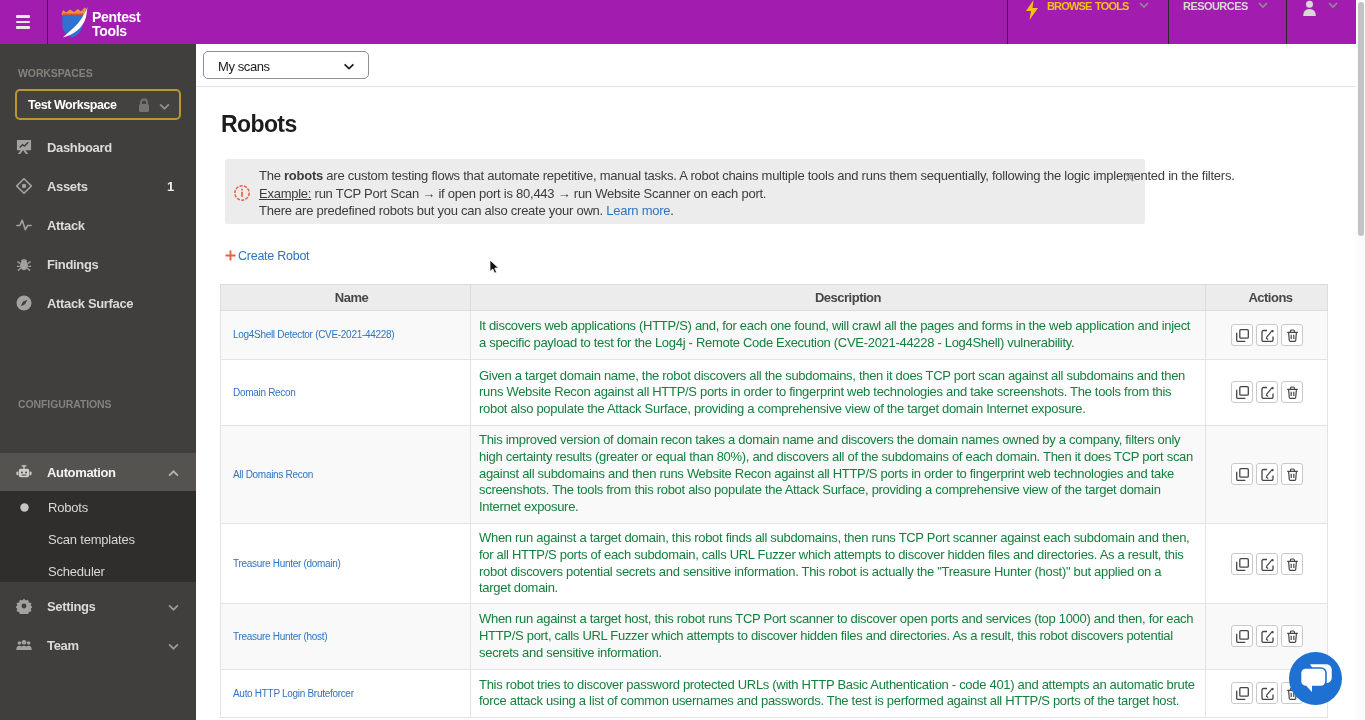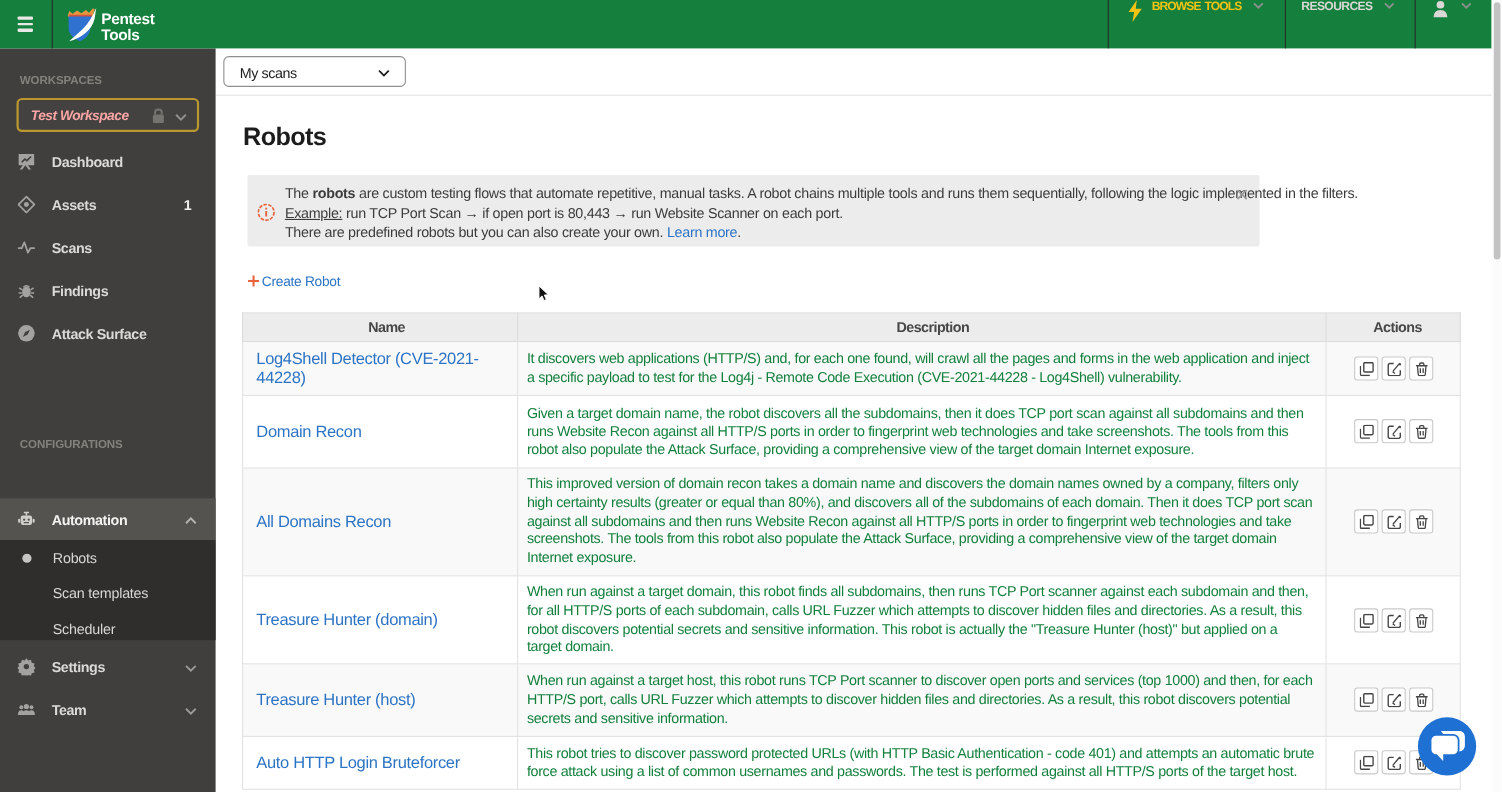--- a/index.html
+++ b/index.html
@@ -1,27 +1,27 @@
 <!DOCTYPE html>
 <html><head>
 <meta charset="utf-8">
 <style>
 * { margin:0; padding:0; box-sizing:border-box; }
 html,body { width:1365px; height:720px; overflow:hidden; font-family:"Liberation Sans", sans-serif; background:#fff; }
-#header { position:absolute; left:0; top:0; width:1356px; height:44px; background:#15803d; z-index:20; }
+#header { position:absolute; left:0; top:0; width:1356px; height:44px; background:#a21caf; z-index:20; }
 #burger { position:absolute; left:16px; top:15px; width:14px; height:14px; }
 #burger div { height:2.5px; background:#e9e8e6; margin-bottom:3px; border-radius:1px; }
 .hsep { position:absolute; top:0; width:1px; height:44px; background:#292927; }
 #logo { position:absolute; left:58px; top:4px; }
 .hdr-item { position:absolute; top:0; height:44px; display:flex; align-items:flex-start; }
 .hdr-txt { font-weight:bold; font-size:11px; letter-spacing:-0.85px; word-spacing:1.5px; }
 #sidebar { position:absolute; left:0; top:44px; width:196px; height:676px; background:#403f3d; z-index:10; }
 .sb-label { position:absolute; left:18px; color:#83827d; font-size:10.5px; font-weight:bold; letter-spacing:-0.1px; }
 #wsbox { position:absolute; left:15px; top:45px; width:166px; height:31px; border:2px solid #bb982f; border-radius:5px; background:#434240; }
-#wsbox span { position:absolute; left:11px; top:7px; color:#fca5a5; font-weight:bold; font-size:12.5px; letter-spacing:-0.45px;font-style:italic; }
+#wsbox span { position:absolute; left:11px; top:7px; color:#ffffff; font-weight:bold; font-size:12.5px; letter-spacing:-0.45px; }
 .nav { position:absolute; left:0; width:196px; height:39px; }
 .nav .ic { position:absolute; left:16px; top:11px; width:16px; height:16px; }
 .nav .tx { position:absolute; left:47px; top:12px; color:#dbdad8; font-weight:bold; font-size:13px; letter-spacing:-0.35px; }
 .nav .chv { position:absolute; right:17px; top:15px; }
 .sub .tx { position:absolute; left:48px; color:#d8d7d5; font-size:13px; font-weight:normal; letter-spacing:-0.2px; }
 #main { position:absolute; left:196px; top:44px; width:1160px; height:676px; background:#fff; }
 #topstrip { position:absolute; left:0; top:0; width:1160px; height:43px; border-bottom:1px solid #e2e2e2; background:#fff; }
 #myscans { position:absolute; left:7px; top:7px; width:166px; height:28px; border:1px solid #8f8f8f; border-radius:5px; background:#fff; }
 #myscans span { position:absolute; left:14px; top:7px; font-size:13px; letter-spacing:-0.4px; color:#1b1b1b; }
 h1 { position:absolute; left:25px; top:66.5px; font-size:23px; color:#1c1c1c; letter-spacing:-0.6px; }
@@ -31,21 +31,21 @@
 #closex { position:absolute; right:9px; top:9px; color:#9a9a9a; font-size:16px; font-weight:normal; }
 #createrobot { position:absolute; left:29px; top:204.5px; font-size:12.5px; letter-spacing:-0.25px; }
 #createrobot a { color:#2d74c4; text-decoration:none; }
 #tbl { position:absolute; left:24px; top:240px; width:1107px; border-collapse:collapse; table-layout:fixed; }
 #tbl th { background:#ececec; border:1px solid #dcdcdc; font-size:13px; letter-spacing:-0.5px; color:#474747; text-align:center; height:26px; padding:0 0 0 12px; }
 #tbl td { border:1px solid #e3e3e3; vertical-align:middle; background:#fff; }
 #tbl tr.odd td { background:#f9f9f9; }
 #tbl tr.p8 td.ds { padding-top:8px; padding-bottom:7px; }
 #tbl tr.p6 td.ds { padding-top:6px; padding-bottom:6px; }
 #tbl tr.p67 td.ds { padding-top:6px; padding-bottom:7px; }
-#tbl td.nm { padding-left:12px; font-size:15px; letter-spacing:-0.3px; }
+#tbl td.nm { padding-left:12px; font-size:10px; letter-spacing:-0.3px; }
 #tbl td.nm a { color:#2d74c4; text-decoration:none; }
 #tbl td.ds { padding:7px 8px 7px 8px; font-size:13px; letter-spacing:-0.3px; color:#15803d; line-height:16.8px; }
 #tbl td.ac { text-align:center; }
 .abtn { display:inline-block; width:22px; height:22px; border:1px solid #c9c9c9; border-radius:3px; background:#fff; margin:0 1.5px; vertical-align:middle; position:relative; }
 .abtn svg { position:absolute; left:4px; top:4px; }
 #scrollbar { position:absolute; left:1356px; top:0; width:9px; height:720px; background:#fbfbfb; z-index:30; }
 #thumb { position:absolute; left:1.5px; top:2px; width:6px; height:234px; background:#c3c3c3; border-radius:3px; }
 #chat { position:absolute; left:1289px; top:652px; width:53px; height:53px; border-radius:50%; background:#1e70d2; z-index:40; }
 #cursor { position:absolute; left:488px; top:259px; z-index:50; }
 </style>
@@ -121,21 +121,21 @@
         <path d="M8.5,0.8 L16.2,8.5 L8.5,16.2 L0.8,8.5 Z" stroke="#a3a2a0" stroke-width="1.7" fill="none"></path>
         <circle cx="8.5" cy="8.5" r="2.4" fill="#a3a2a0"></circle>
       </svg>
     <span class="tx">Assets</span>
     <span class="tx" style="left:auto; right:22px; color:#f0efec;">1</span>
   </div>
   <div class="nav" style="top:162px">
     <svg class="ic" viewBox="0 0 17 17">
         <path d="M1,9 H4 L6.5,3.5 L10,13.5 L12.5,9 H16" stroke="#a3a2a0" stroke-width="1.7" fill="none" stroke-linejoin="round" stroke-linecap="round"></path>
       </svg>
-    <span class="tx">Scans</span>
+    <span class="tx">Attack</span>
   </div>
   <div class="nav" style="top:201px">
     <svg class="ic" viewBox="0 0 17 17">
         <ellipse cx="8.5" cy="10" rx="4.2" ry="5.2" fill="#a3a2a0"></ellipse>
         <path d="M5.5,5.5 Q8.5,2.5 11.5,5.5 M1.5,6 L4.5,8 M15.5,6 L12.5,8 M1,11 H4 M13,11 H16 M2,15.5 L5,13 M15,15.5 L12,13" stroke="#a3a2a0" stroke-width="1.5" fill="none"></path>
       </svg>
     <span class="tx">Findings</span>
   </div>
   <div class="nav" style="top:240px">
     <svg class="ic" viewBox="0 0 17 17">

